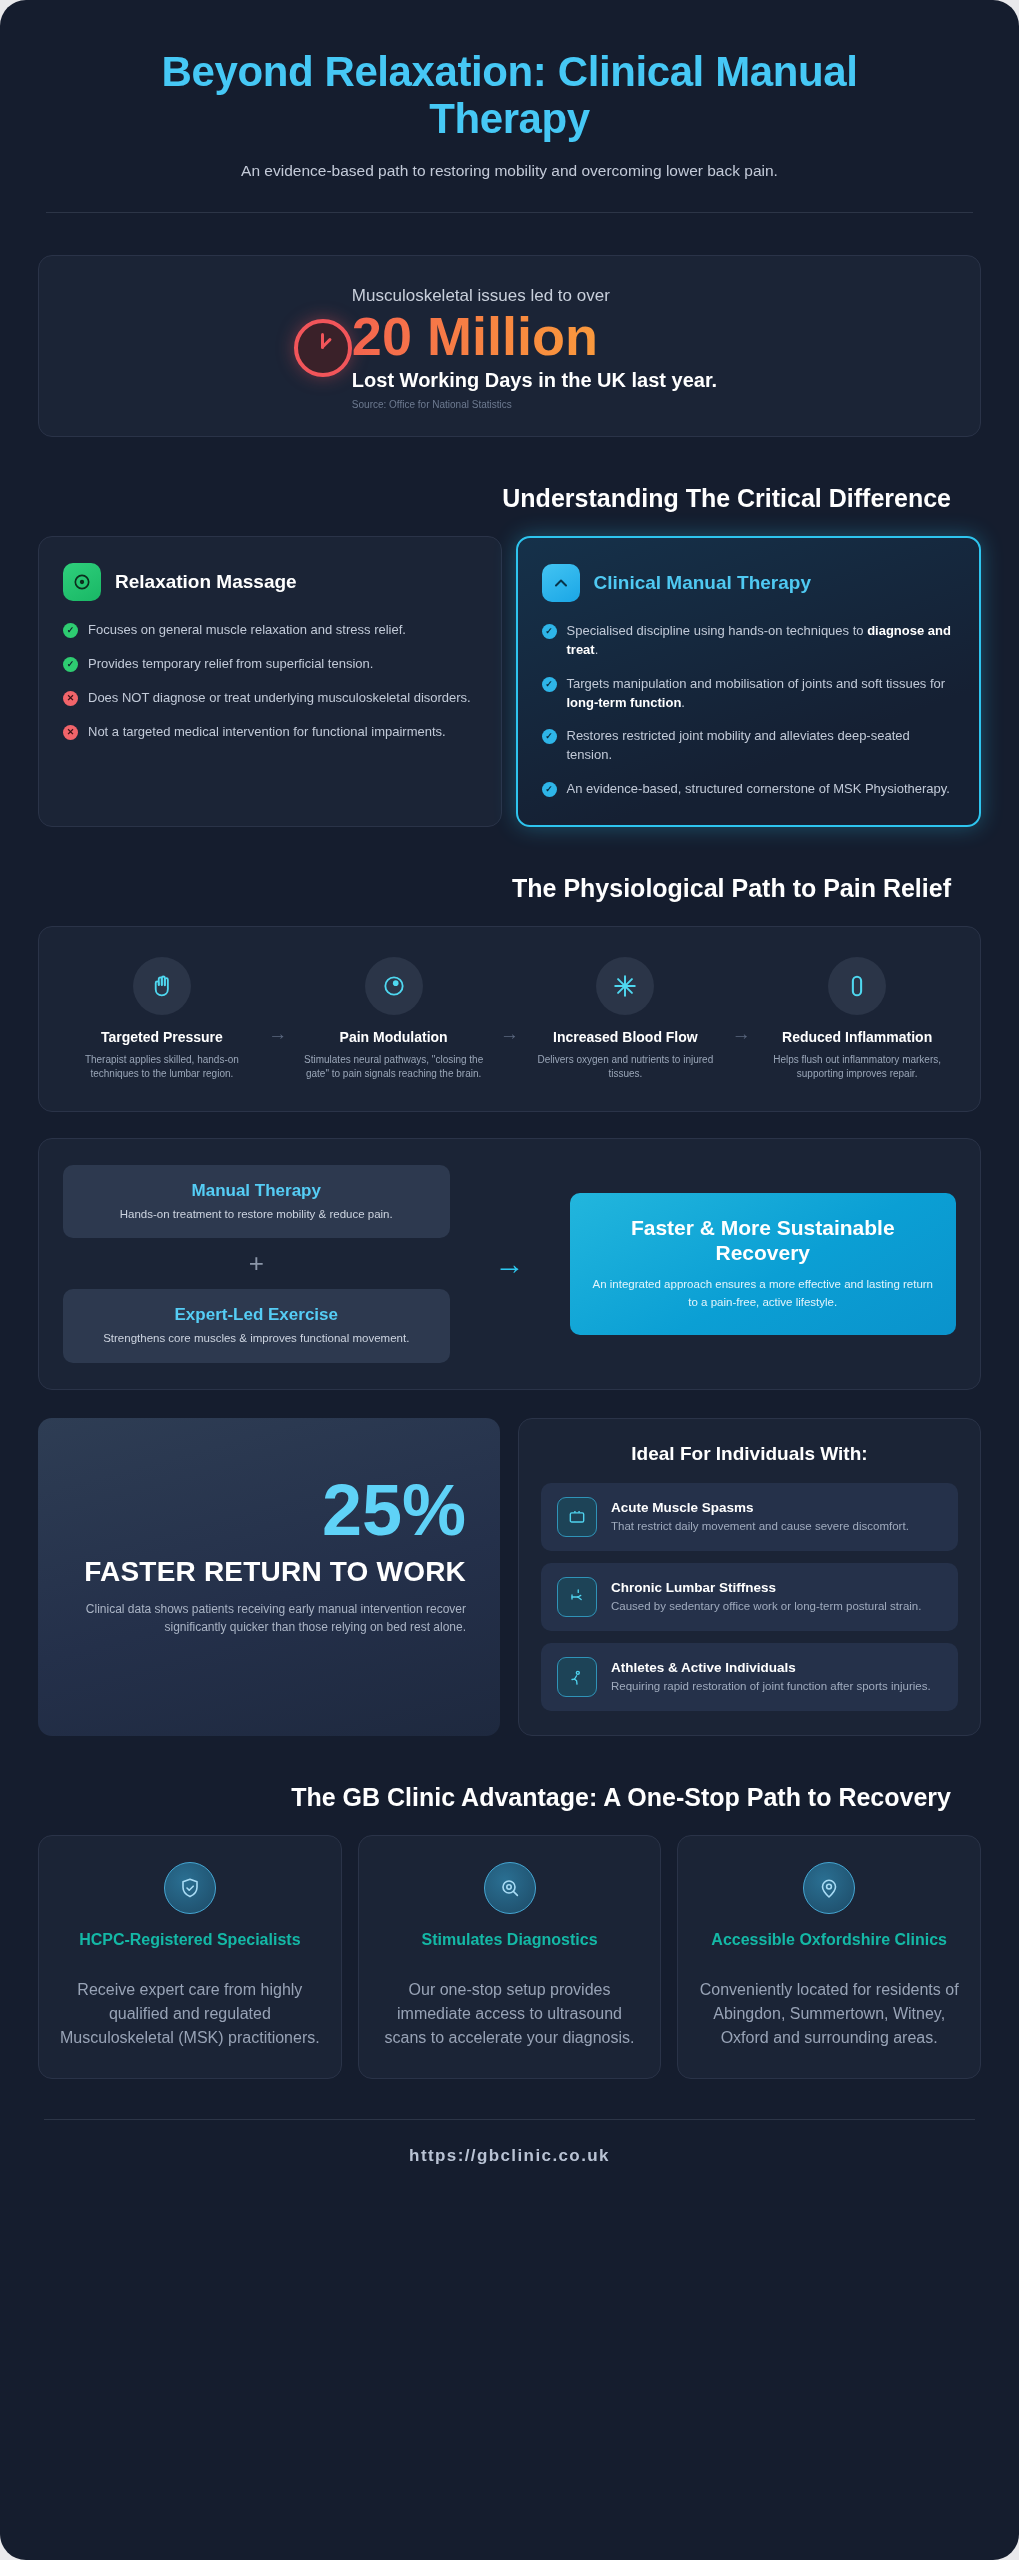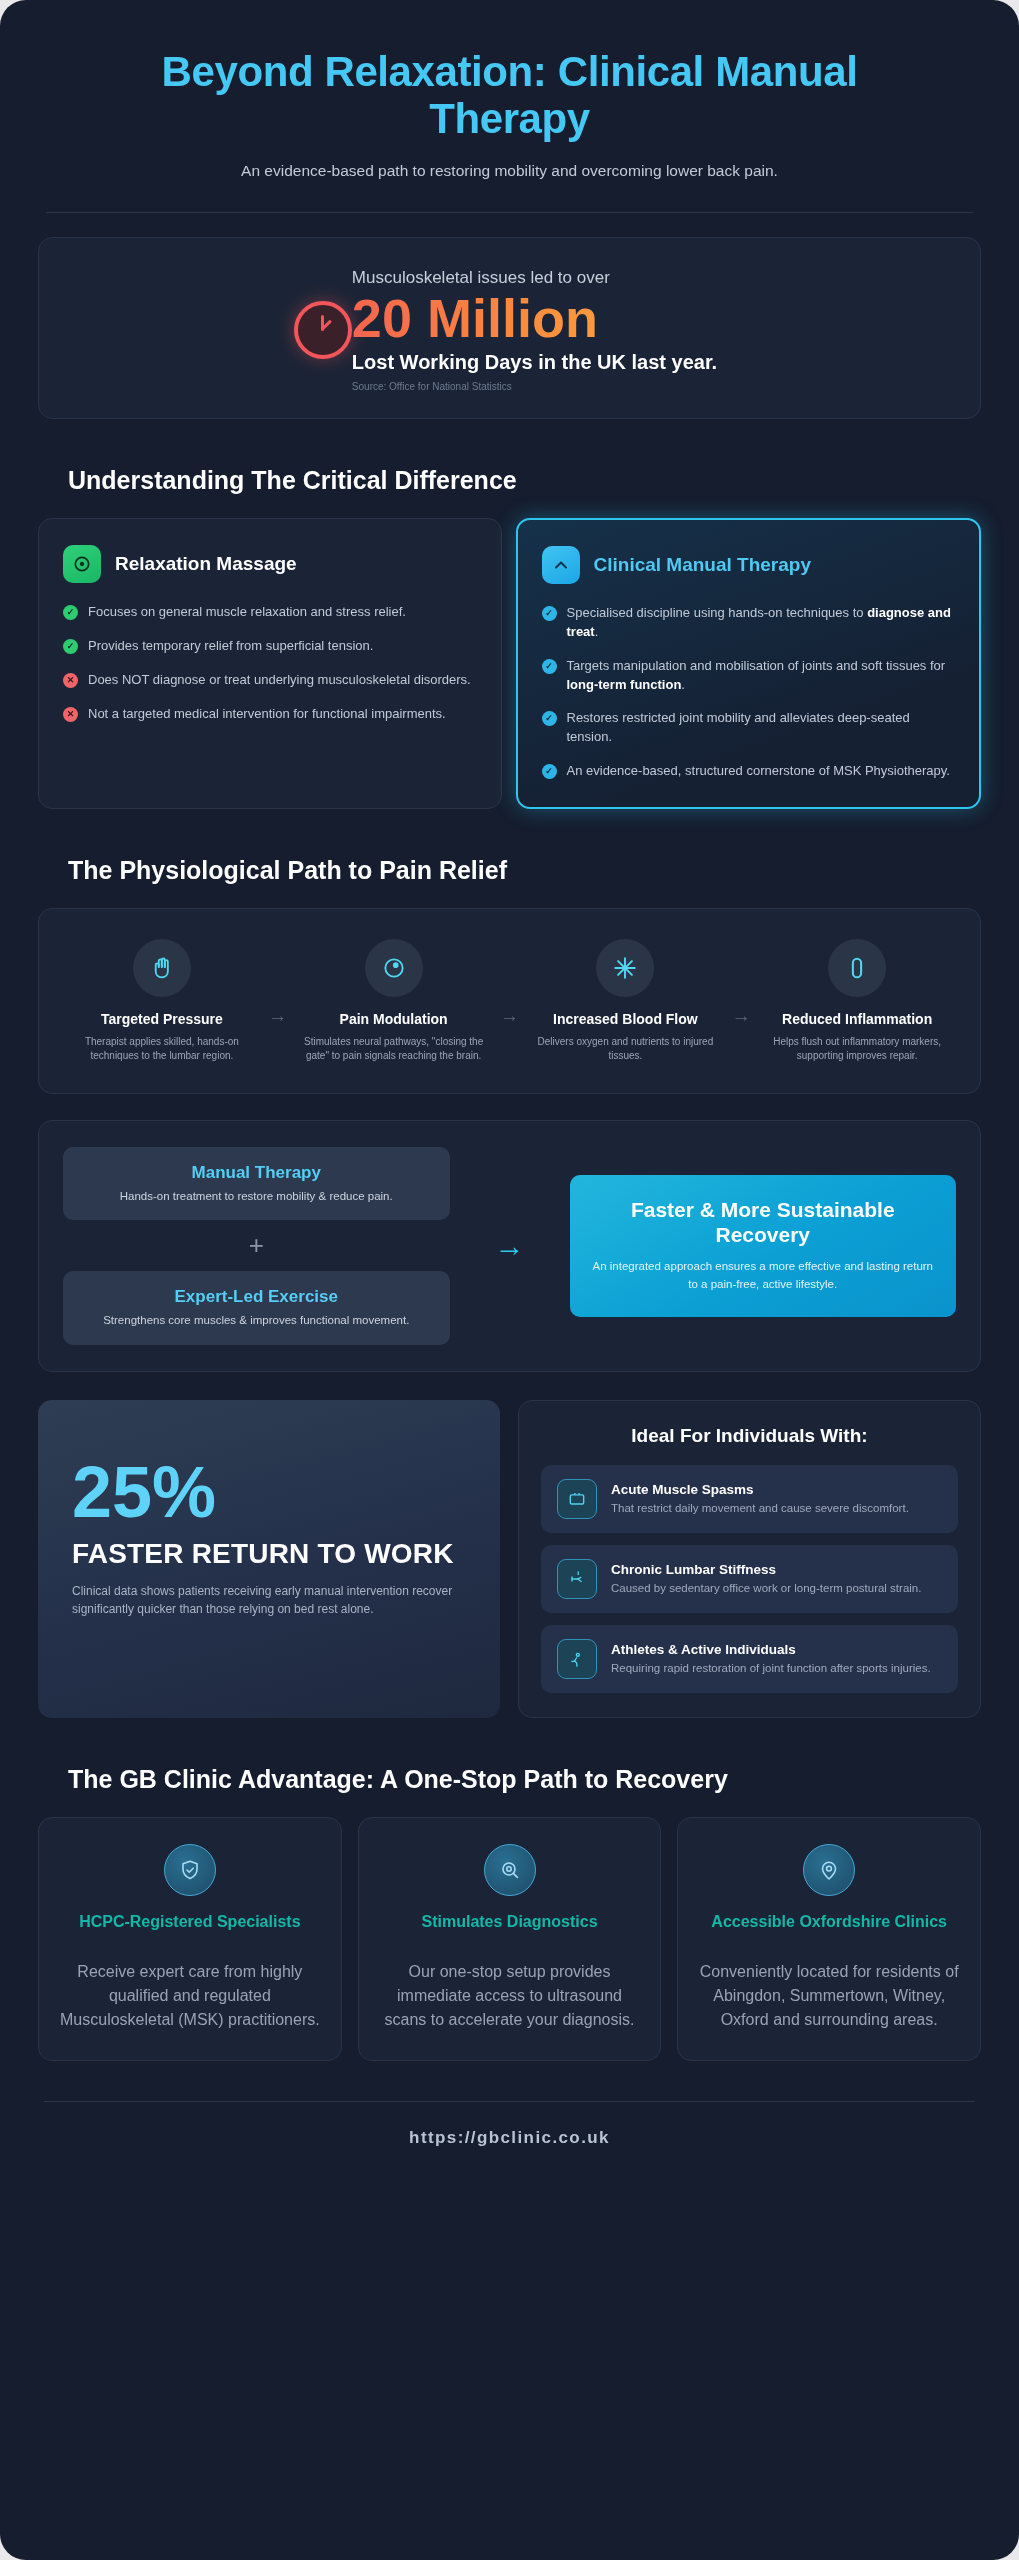--- a/index.html
+++ b/index.html
@@ -37,21 +37,21 @@
     font-weight:400;
   }
   .hdr-rule{
     margin:32px 8px 0 8px;
     height:1px;
     background:#2c3547;
   }
 
   
   .stat-card{
-    margin-top:24px;
+    margin-top:42px;
     background:#1b2436;
     border:1px solid #2a3348;
     border-radius:14px;
     padding:30px 36px 26px 28px;
     display:flex;
     align-items:center;
     justify-content:center;
   }
   .clock{
     flex:0 0 auto;
@@ -73,21 +73,21 @@
   .stat-big{
     font-size:54px; font-weight:700; line-height:1.05; margin-top:2px;
     background:linear-gradient(90deg,#f4654f 0%,#f98a3f 45%,#fbb03b 100%);
     -webkit-background-clip:text; background-clip:text; color:transparent;
   }
   .stat-line{ font-size:20px; font-weight:700; color:#ffffff; margin-top:4px; }
   .stat-src{ font-size:10px; color:#6d7a90; margin-top:7px; }
 
   
   .sec-h{
-    text-align:left;
+    text-align:right;
     font-size:25px;
     font-weight:700;
     color:#ffffff;
     margin:46px 30px 22px 30px;
     line-height:1.25;
   }
 
   
   .cmp{ display:flex; gap:14px; align-items:stretch; }
   .cmp-card{
@@ -181,21 +181,21 @@
   .syn-result h4{ font-size:21px;font-weight:700;color:#ffffff;line-height:1.2; }
   .syn-result p{ font-size:11.5px;color:#e3f4fb;margin-top:11px;line-height:1.5; }
 
   
   .out{ display:flex; gap:18px; align-items:stretch; }
   .out-stat{
     flex:0 0 462px;
     background:linear-gradient(165deg,#2e3d54 0%,#24304a 55%,#1e293f 100%);
     border-radius:14px;
     padding:56px 34px;
-    text-align:left;
+    text-align:right;
   }
   .big-pct{
     font-size:72px;font-weight:700;color:#5fd2f7;line-height:1;
   }
   .out-lbl{ font-size:28px;font-weight:700;color:#ffffff;margin-top:10px;letter-spacing:.2px; }
   .out-desc{ font-size:12px;color:#aab4c5;margin-top:12px;line-height:1.52; }
   .out-list{
     flex:1 1 0;
     background:#1b2436;
     border:1px solid #2a3348;

